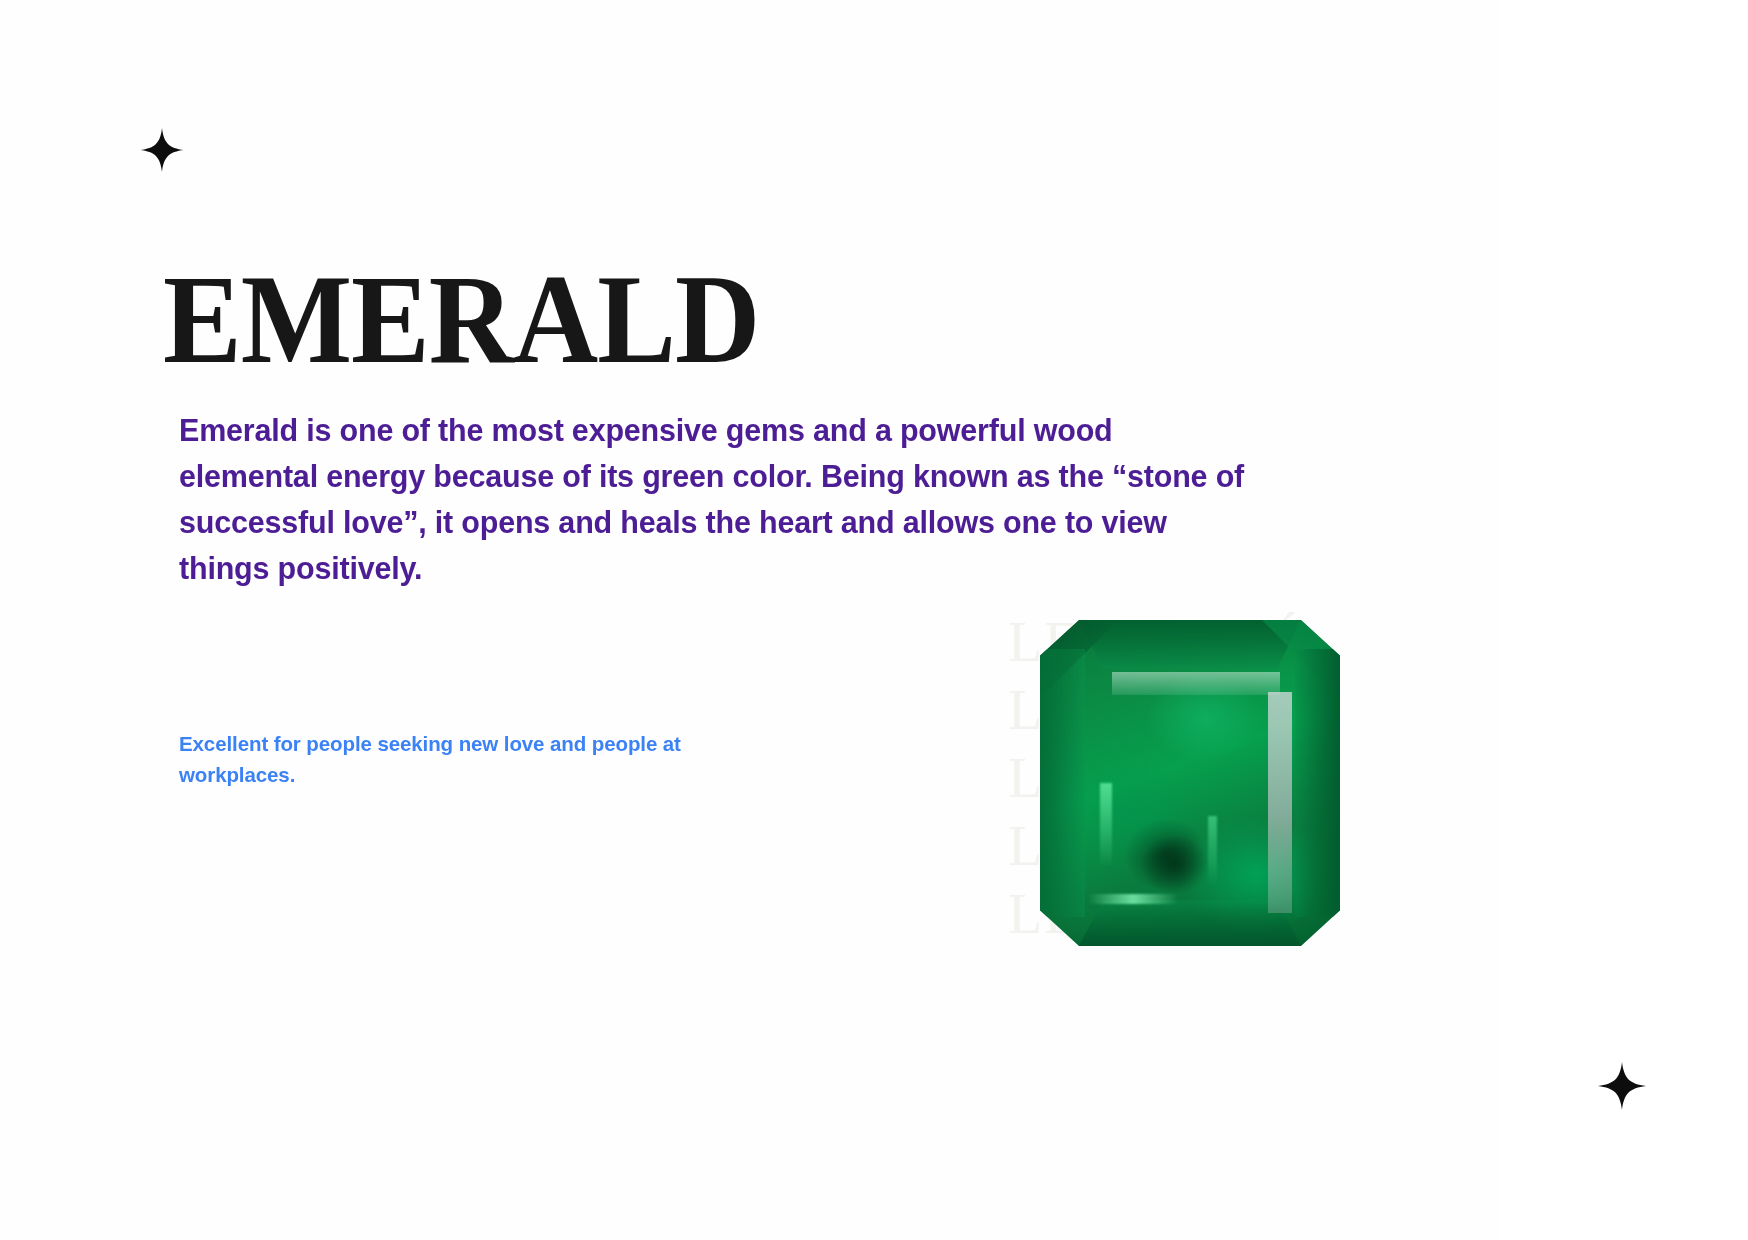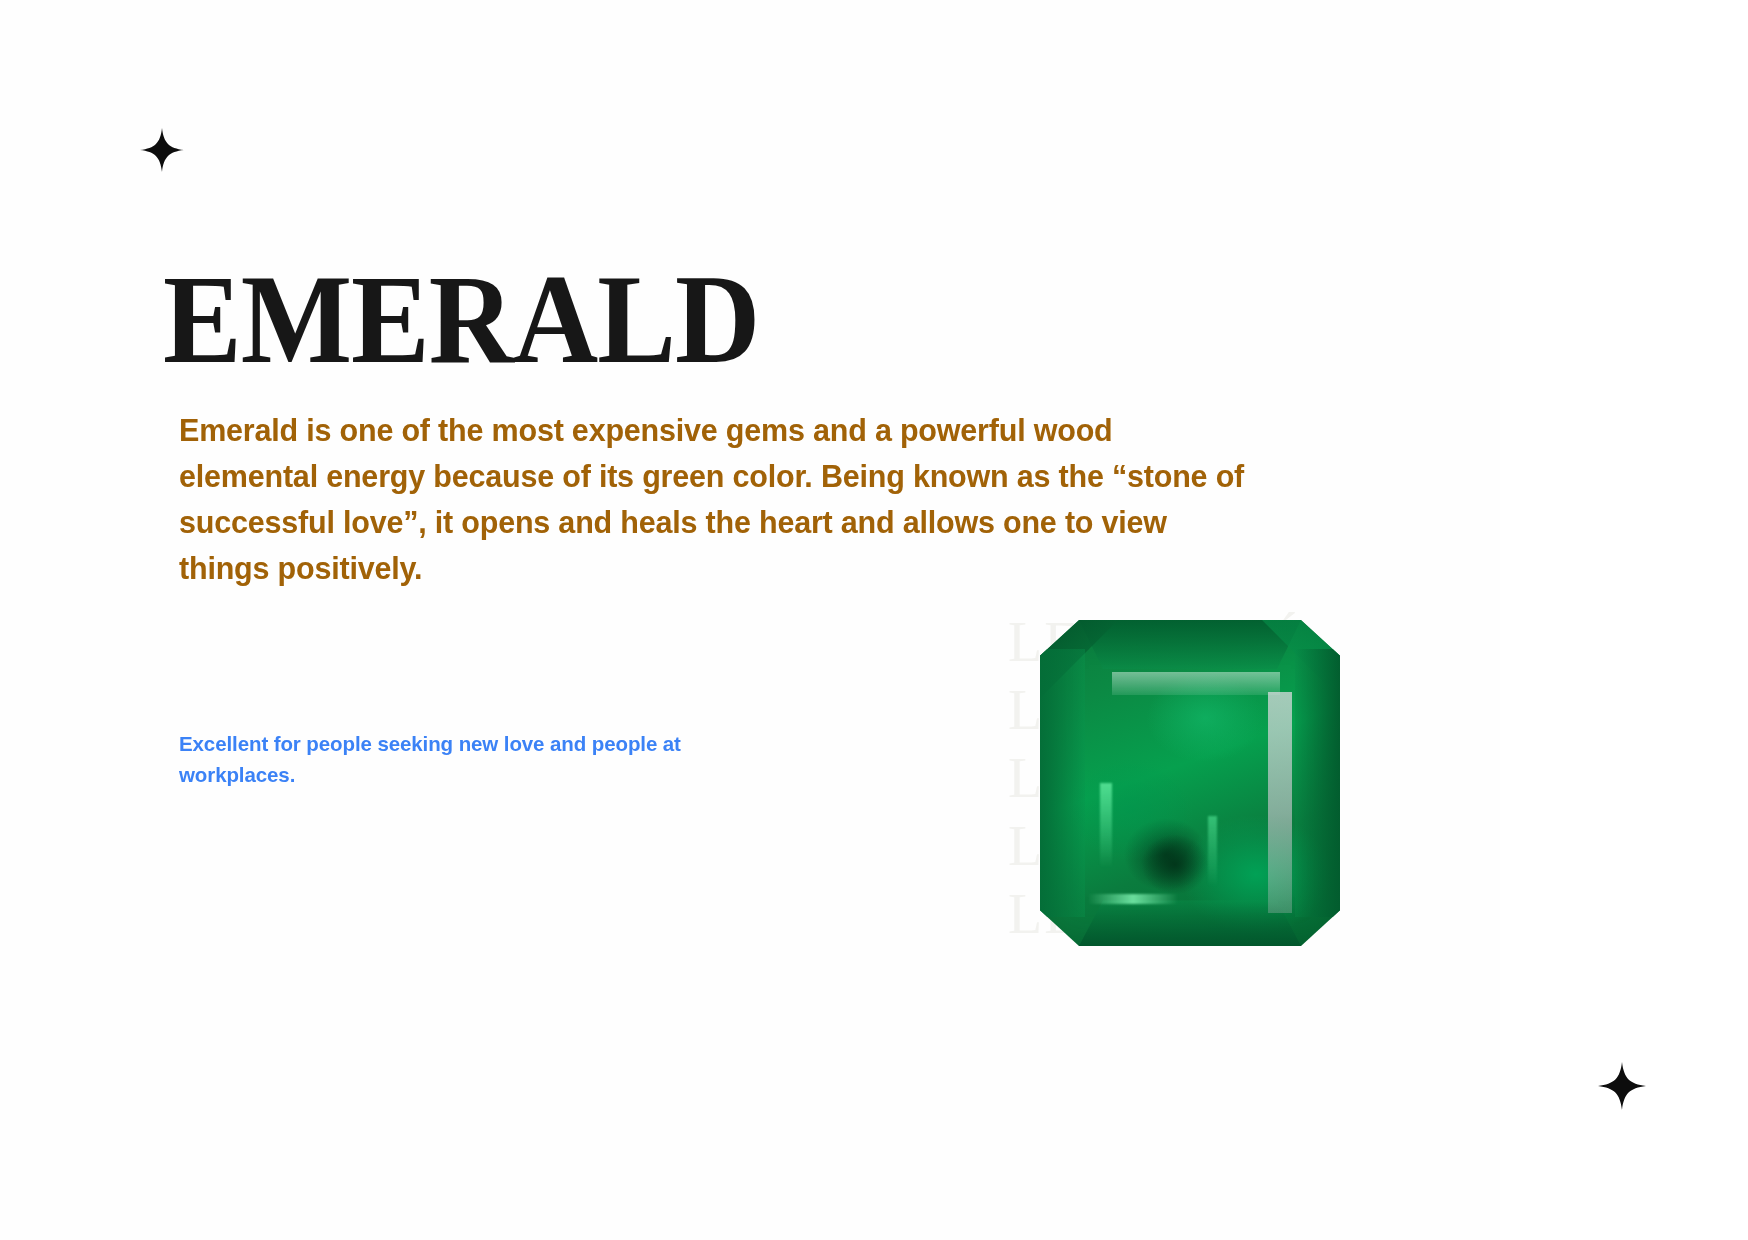--- a/index.html
+++ b/index.html
@@ -33,21 +33,21 @@
   }
 
   
   #intro-paragraph{
     position:absolute;left:179px;top:376px;
     width:1070px;
     font-size:30.5px;
     font-weight:700;
     line-height:46px;
     letter-spacing:-0.2px;
-    color:#a16207;
+    color:#4c1d95;
   }
   #note-paragraph{
     position:absolute;left:179px;top:707px;
     width:600px;
     font-size:20.5px;
     font-weight:700;
     line-height:31px;
     letter-spacing:-0.1px;
     color:#3b82f6;
   }

